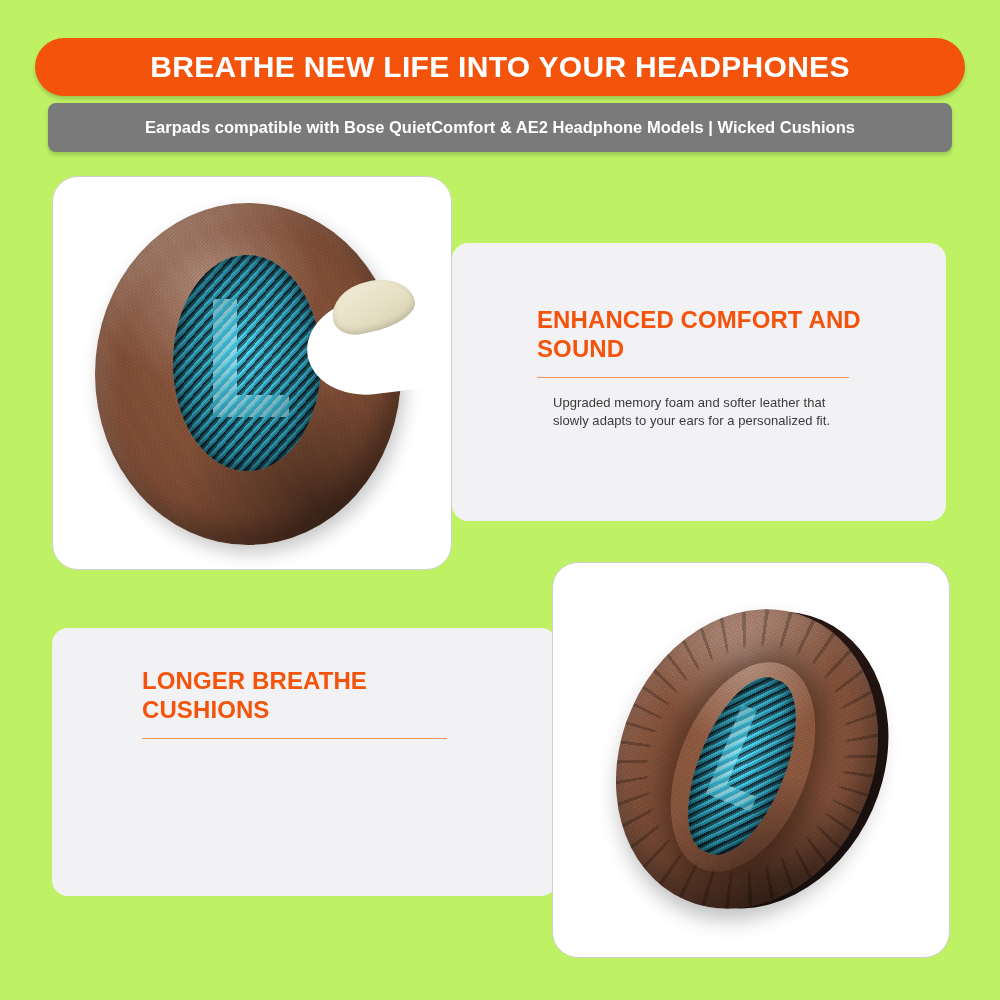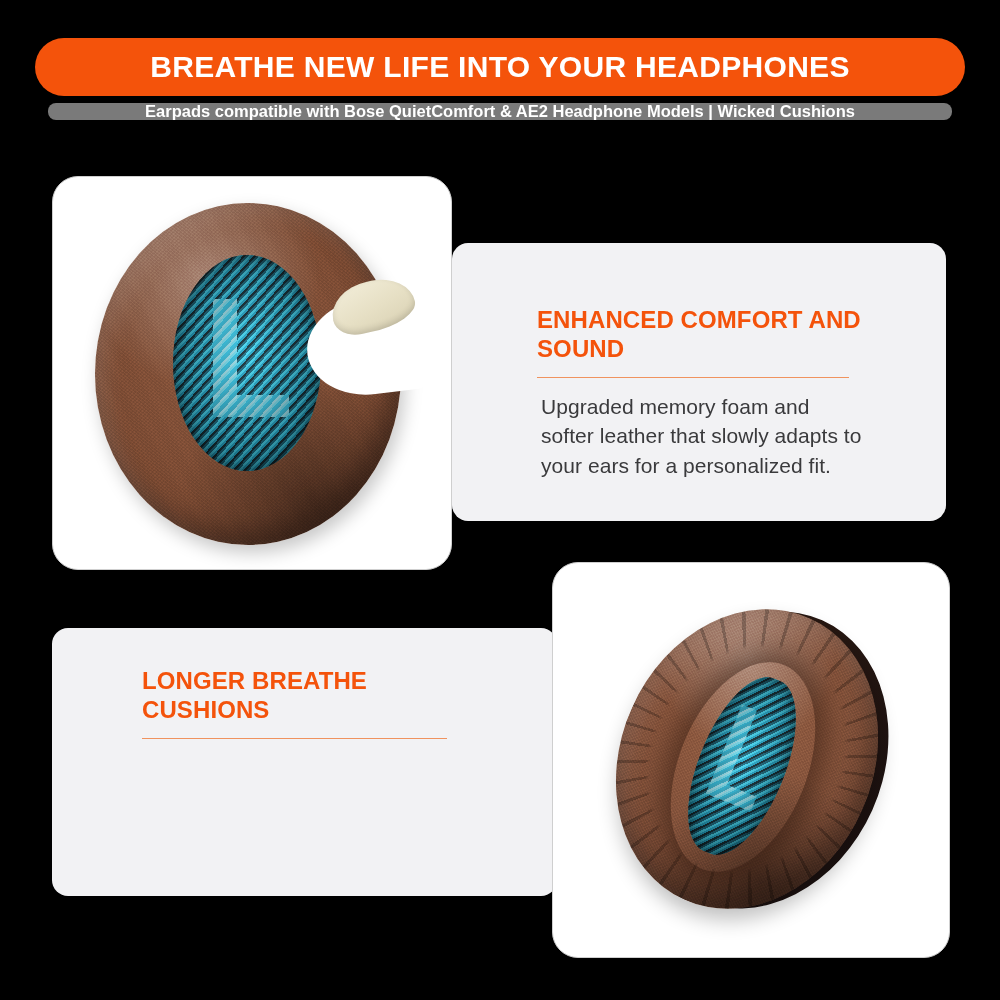--- a/index.html
+++ b/index.html
@@ -8,21 +8,21 @@
     background: #ffffff;
   }
   body {
     font-family: "Liberation Sans", sans-serif;
     -webkit-font-smoothing: antialiased;
   }
   .page {
     position: relative;
     width: 1000px;
     height: 1000px;
-    background: #000000;
+    background: #bef264;
     overflow: hidden;
   }
 
   
   .banner {
     position: absolute;
     left: 35px;
     top: 38px;
     width: 930px;
     height: 58px;
@@ -41,21 +41,21 @@
     letter-spacing: 0.3px;
     white-space: nowrap;
     text-align: center;
     line-height: 1;
   }
   .subbar {
     position: absolute;
     left: 48px;
     top: 103px;
     width: 904px;
-    height: 17px;
+    height: 49px;
     background: #7A7A7A;
     border-radius: 8px;
     box-shadow: 0 3px 4px rgba(0,0,0,0.18);
     display: flex;
     align-items: center;
     justify-content: center;
     z-index: 3;
   }
   .subbar-text {
     color: #ffffff;
@@ -89,23 +89,23 @@
   }
   .divider {
     height: 0;
     border-top: 1.5px solid #F0935E;
     margin: 13px 0 14px 0;
     width: 312px;
   }
   #panel-cushions .divider { width: 305px; }
   .feature-body {
     color: #3A3A3C;
-    font-size: 21px;
+    font-size: 13px;
     line-height: 1.42;
-    margin: 4px;
+    margin: 16px;
     letter-spacing: 0.05px;
   }
 
   
   .img-card {
     position: absolute;
     background: #ffffff;
     border: 1.4px solid #CFCFCF;
     border-radius: 26px;
     z-index: 2;

